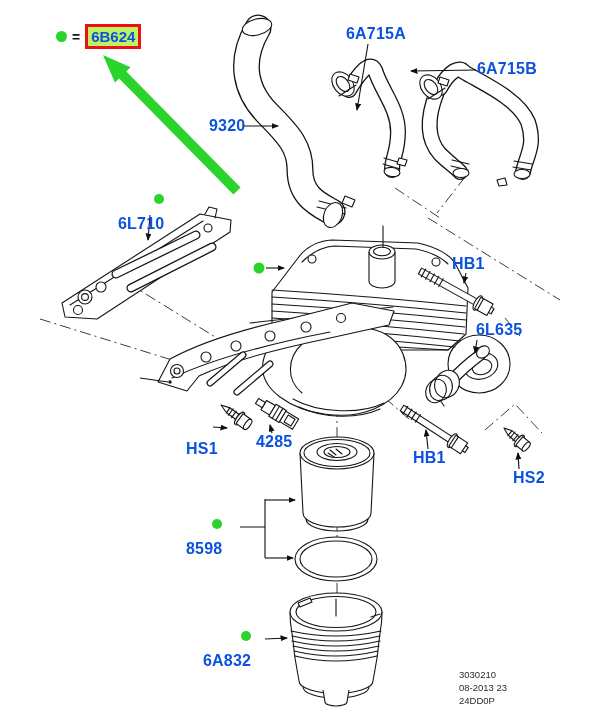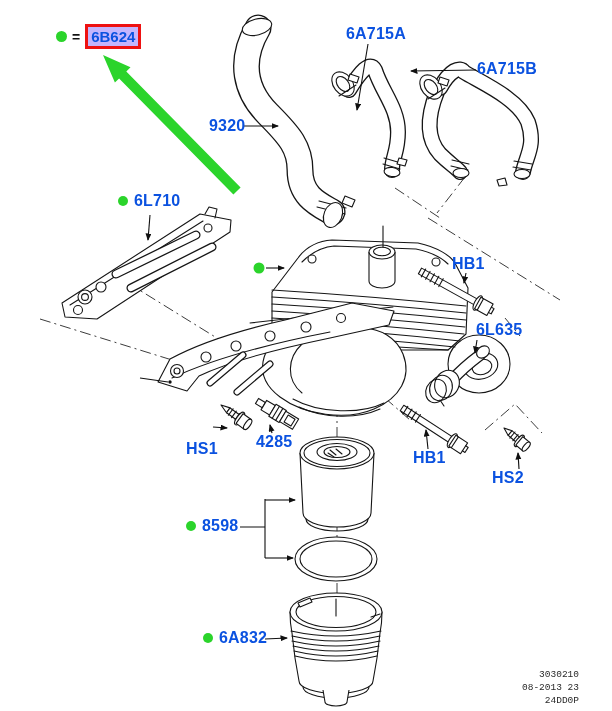--- a/index.html
+++ b/index.html
@@ -14,32 +14,32 @@
   .ln{stroke:var(--line);stroke-width:1.1;fill:none;stroke-linecap:round;stroke-linejoin:round;}
   .wf{stroke:var(--line);stroke-width:1.1;fill:#fff;stroke-linejoin:round;}
   .tube-o{stroke:var(--line);fill:none;stroke-linecap:round;}
   .tube-i{stroke:#fff;fill:none;stroke-linecap:round;}
   .dash{stroke:#3c3c3c;stroke-width:1;fill:none;stroke-dasharray:11 4 2 4;}
   .leader{stroke:#101010;stroke-width:1.1;fill:none;}
   .label{
     position:absolute; color:var(--blue); font-weight:bold; font-size:16px;
     line-height:14px; white-space:nowrap; letter-spacing:0.2px;
   }
-  .with-dot{display:flex;align-items:center;gap:6px;}
+  .with-dot{display:flex;align-items:flex-end;gap:13px;flex-direction:column;}
   .gdot{width:11px;height:11px;border-radius:50%;background:var(--green);display:inline-block;flex:0 0 auto;}
   .gdot.small{width:10px;height:10px;}
   .callout{position:absolute;display:flex;align-items:center;gap:5px;}
   .callout .eq{color:#111;font-weight:bold;font-size:14px;}
   .hl-box{
     border:3px solid var(--red); color:var(--blue); font-weight:bold; font-size:15px;
-    line-height:17px; padding:1px 3px; background:#c4b5fd;
+    line-height:17px; padding:1px 3px; background:#bef264;
   }
   .footer{
-    position:absolute; left:459px; top:668px; width:120px; text-align:right;
-    color:#2a2a2a; font-size:9.5px; line-height:13px; font-weight:normal;font-family:Liberation Mono, monospace;
+    position:absolute; left:459px; top:668px; width:120px; text-align:left;
+    color:#2a2a2a; font-size:9.5px; line-height:13px; font-weight:normal;
   }
 </style>
 </head>
 <body>
 
 <div id="stage">
 
 <svg id="art" width="612" height="711" viewBox="0 0 612 711">
   <defs>
     <marker id="arw" markerWidth="9" markerHeight="8" refX="6.5" refY="3" orient="auto" markerUnits="userSpaceOnUse">
@@ -287,21 +287,21 @@
 <div class="label" style="left:209px;top:119px">9320</div>
 <div class="label with-dot" style="left:118px;top:194px">
   <span class="gdot small"></span>
   <span>6L710</span>
 </div>
 <div class="label" style="left:452px;top:257px">HB1</div>
 <div class="label" style="left:476px;top:323px">6L635</div>
 <div class="label" style="left:186px;top:442px">HS1</div>
 <div class="label" style="left:256px;top:435px">4285</div>
 <div class="label" style="left:413px;top:451px">HB1</div>
-<div class="label" style="left:492px;top:471px">HS2</div>
+<div class="label" style="left:513px;top:471px">HS2</div>
 <div class="label with-dot" style="left:186px;top:519px">
   <span class="gdot small"></span>
   <span>8598</span>
 </div>
 <div class="label with-dot" style="left:203px;top:631px">
   <span class="gdot small"></span>
   <span>6A832</span>
 </div>
 
 <div class="footer">

